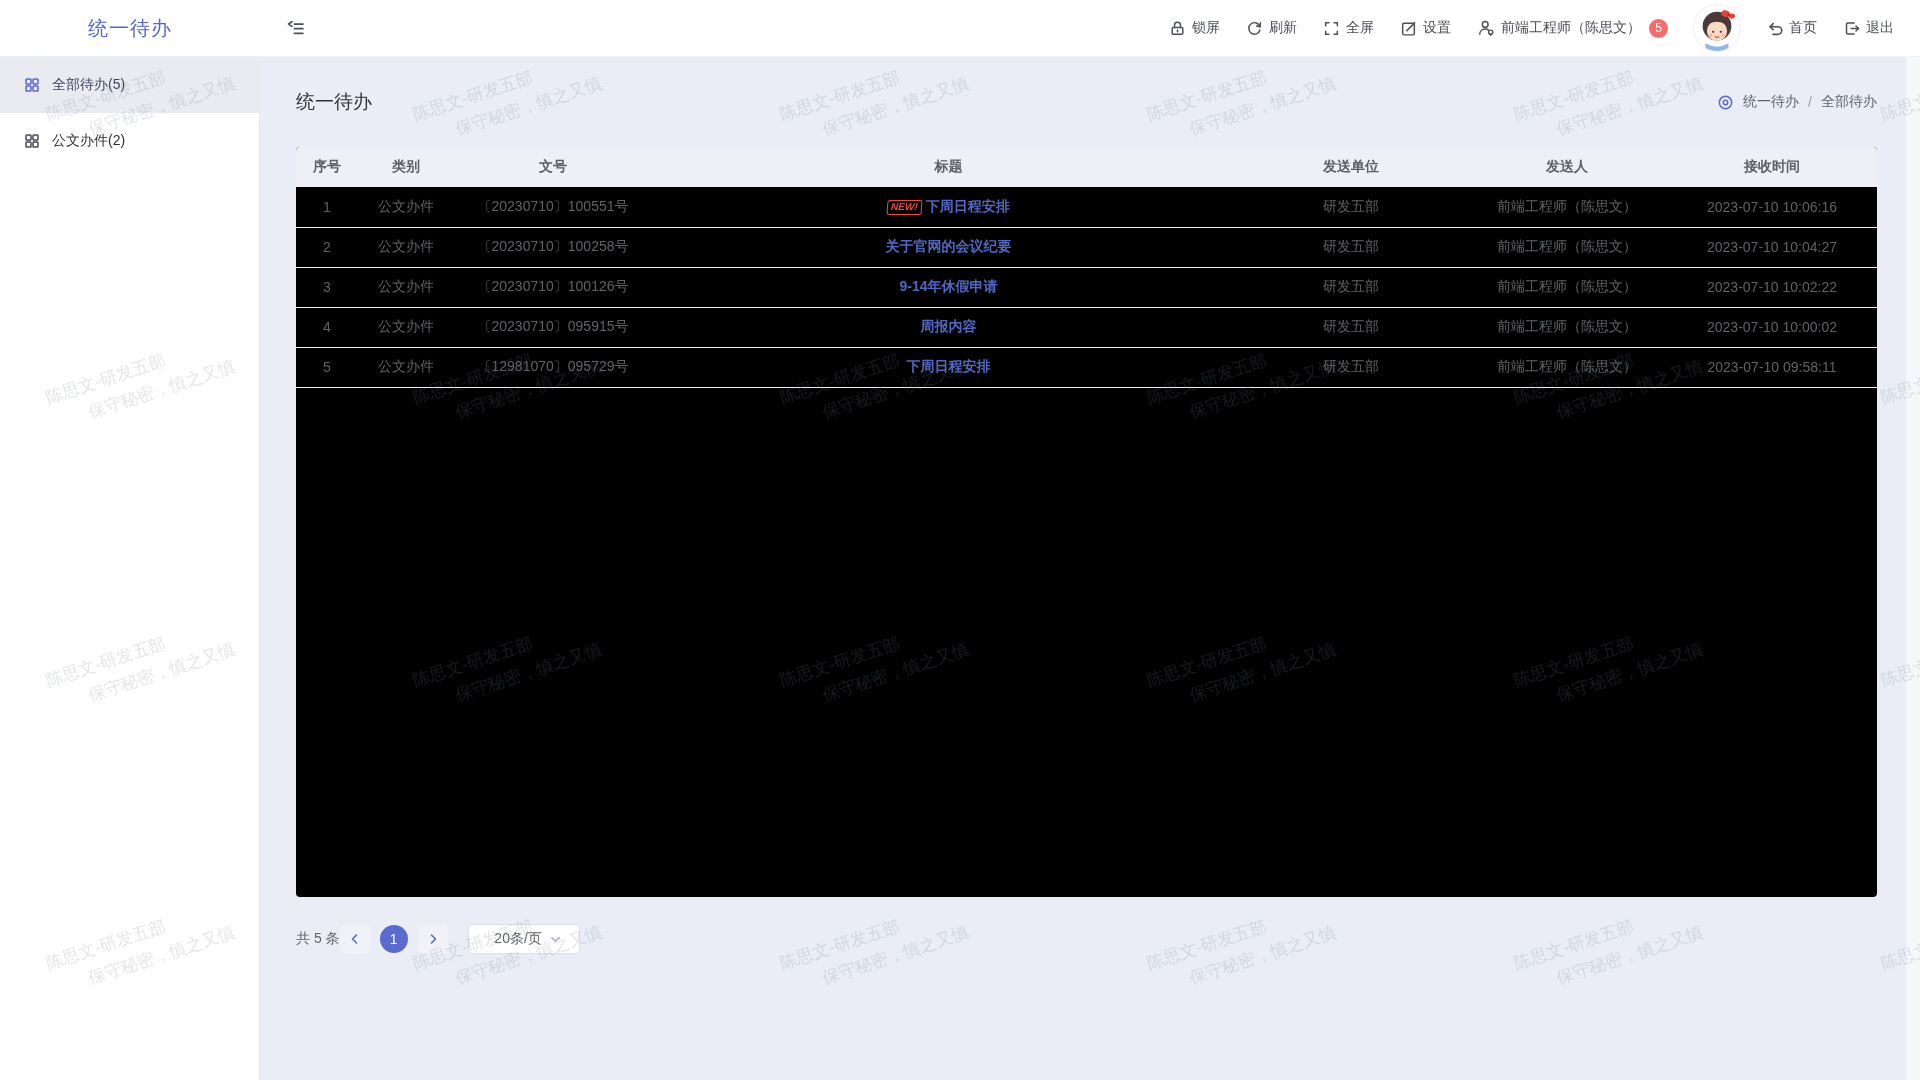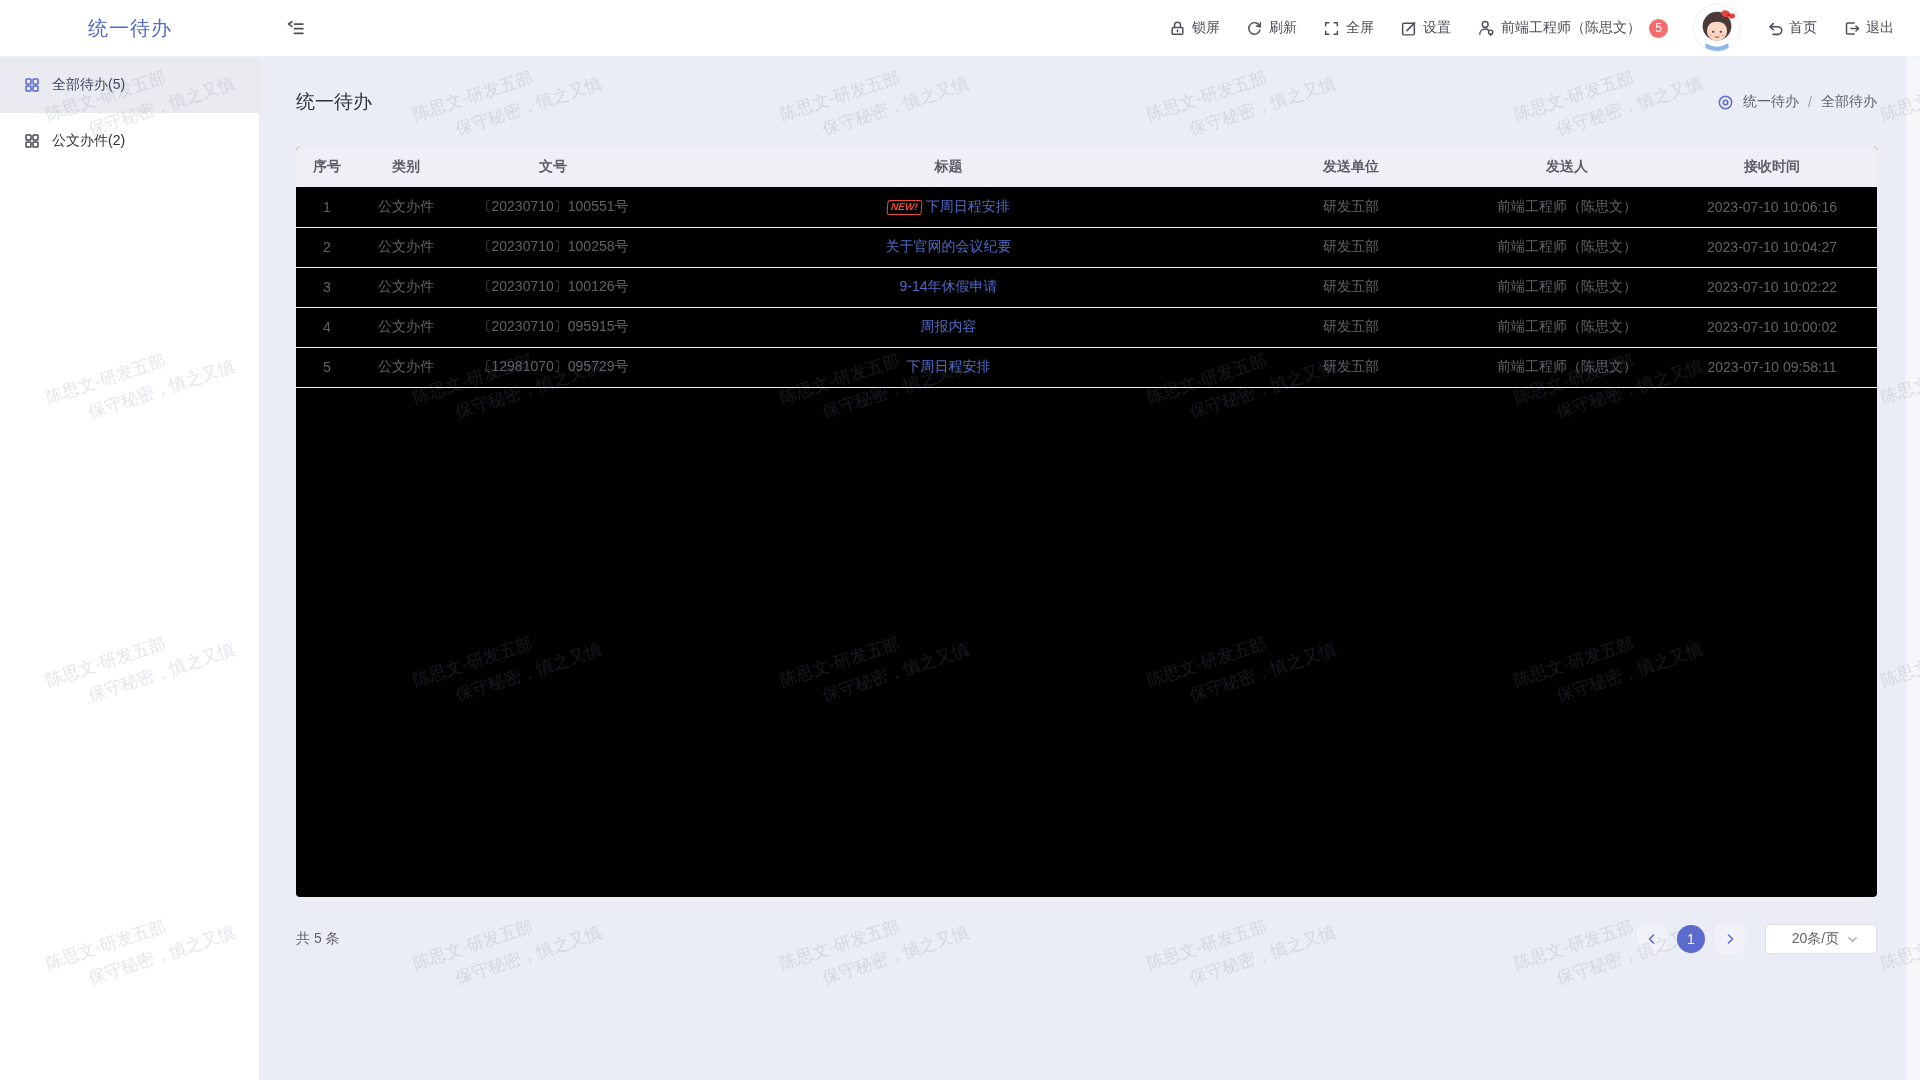--- a/index.html
+++ b/index.html
@@ -27,25 +27,25 @@
   .page-title { font-size:19px; font-weight:500; color:#2e3138; }
   .breadcrumb { display:flex; align-items:center; gap:9px; font-size:14px; color:#5f6370; }
   .breadcrumb .sep { color:#9a9eab; }
 
   .card { background:#000000; border-radius:4px; height:750px; overflow:hidden; }
   table { width:100%; border-collapse:collapse; table-layout:fixed; }
   th,td { height:40px; font-size:14px; text-align:center; overflow:hidden; white-space:nowrap; }
   thead th { background:#eef0f6; color:#5c6066; font-weight:700; }
   tbody td { color:#606266; border-bottom:1px solid #eef0f5; }
   th.col-title, td.col-title { text-align:center; padding-left:10px; }
-  td.col-title a { color:#5068c4; text-decoration:none; cursor:pointer; }
+  td.col-title a { color:#5068c4; text-decoration:none; cursor:pointer;font-weight:bold; }
   .new-tag { display:inline-block; border:1px solid #e84c3d; color:#e84c3d; font-size:10px; font-weight:bold; font-style:italic; line-height:12px; padding:0 3px 1px 3px; border-radius:3px 2px 2px 3px; margin-right:4px; transform:skewX(-4deg); vertical-align:1px; }
 
   
-  .foot { height:56px; margin-top:14px; display:flex; align-items:center; justify-content:space-between; }
+  .foot { height:56px; margin-top:14px; display:flex; align-items:center; }
   .total { font-size:14px; color:#606266; }
   .foot-right { display:flex; align-items:center; gap:10px; }
   .pg-btn { width:30px; height:30px; border-radius:6px; background:#f0f2f8; display:flex; align-items:center; justify-content:center; cursor:pointer; }
   .pg-page { width:28px; height:28px; border-radius:50%; background:#5a6acf; color:#fff; font-size:14px; display:flex; align-items:center; justify-content:center; cursor:pointer; }
   .pg-size { width:112px; height:30px; margin-left:10px; background:#fff; border:1px solid #dcdfe6; border-radius:4px; display:flex; align-items:center; justify-content:center; gap:8px; font-size:14px; color:#606266; cursor:pointer;padding-left:8px; }
 
   
   .wm-layer { position:absolute; inset:0; z-index:50; pointer-events:none; overflow:hidden; }
   .wm { position:absolute; transform:rotate(-18deg); color:rgba(116,123,148,0.20); font-size:17px; line-height:27px; white-space:nowrap; }
   .wm .l2 { margin-left:36px; }

